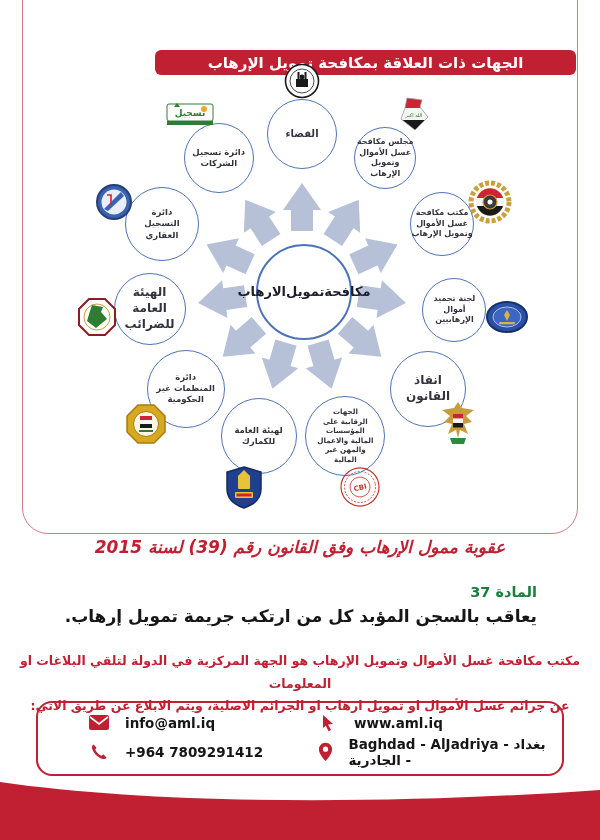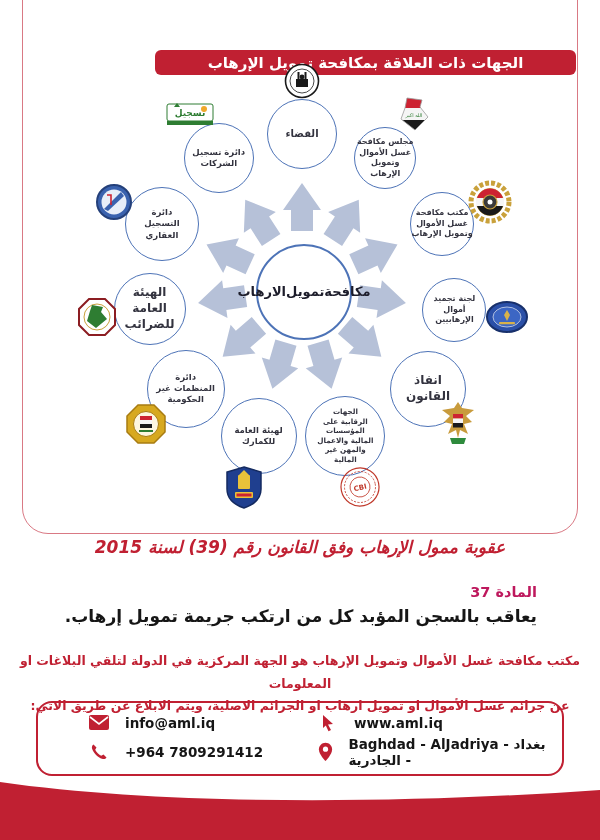--- a/index.html
+++ b/index.html
@@ -19,21 +19,21 @@
           align-items:center;justify-content:center;text-align:center;direction:rtl;
           color:#33333f;font-weight:bold;line-height:1.32;}
   .entity-logo{position:absolute;transform:translate(-50%,-50%);display:flex;
           align-items:center;justify-content:center;}
   .center-circle{position:absolute;left:256px;top:244px;width:92px;height:92px;background:#fff;
           border:2px solid #4d73b7;border-radius:50%;display:flex;flex-direction:row;
           align-items:center;justify-content:center;direction:rtl;color:#1d1d2b;
           font-size:13px;font-weight:bold;line-height:1.5;}
   .penalty-heading{position:absolute;top:537px;left:0;width:100%;text-align:center;
           color:#c02032;font-weight:bold;font-size:17px;direction:rtl;font-style:italic;}
-  .article-label{position:absolute;top:584px;right:63px;color:#be185d;font-weight:bold;
+  .article-label{position:absolute;top:584px;right:63px;color:#15803d;font-weight:bold;
           font-size:14.5px;direction:rtl;}
   .article-text{position:absolute;top:606px;right:63px;color:#161616;font-weight:bold;
           font-size:17px;direction:rtl;}
   .notice{position:absolute;top:650px;left:12px;right:12px;text-align:center;color:#c02032;
           font-weight:bold;font-size:12.5px;line-height:1.8;direction:rtl;}
   .contact-box{position:absolute;left:36px;top:701px;width:528px;height:75px;
           border:2px solid #c02032;border-radius:16px;box-sizing:border-box;}
   .contact-grid{display:grid;grid-template-columns:1fr 1fr;grid-template-rows:1fr 1fr;
           height:100%;padding:6px 16px 6px 34px;box-sizing:border-box;margin-left:16px;}
   .cell{display:flex;align-items:center;gap:15px;direction:ltr;color:#161616;

